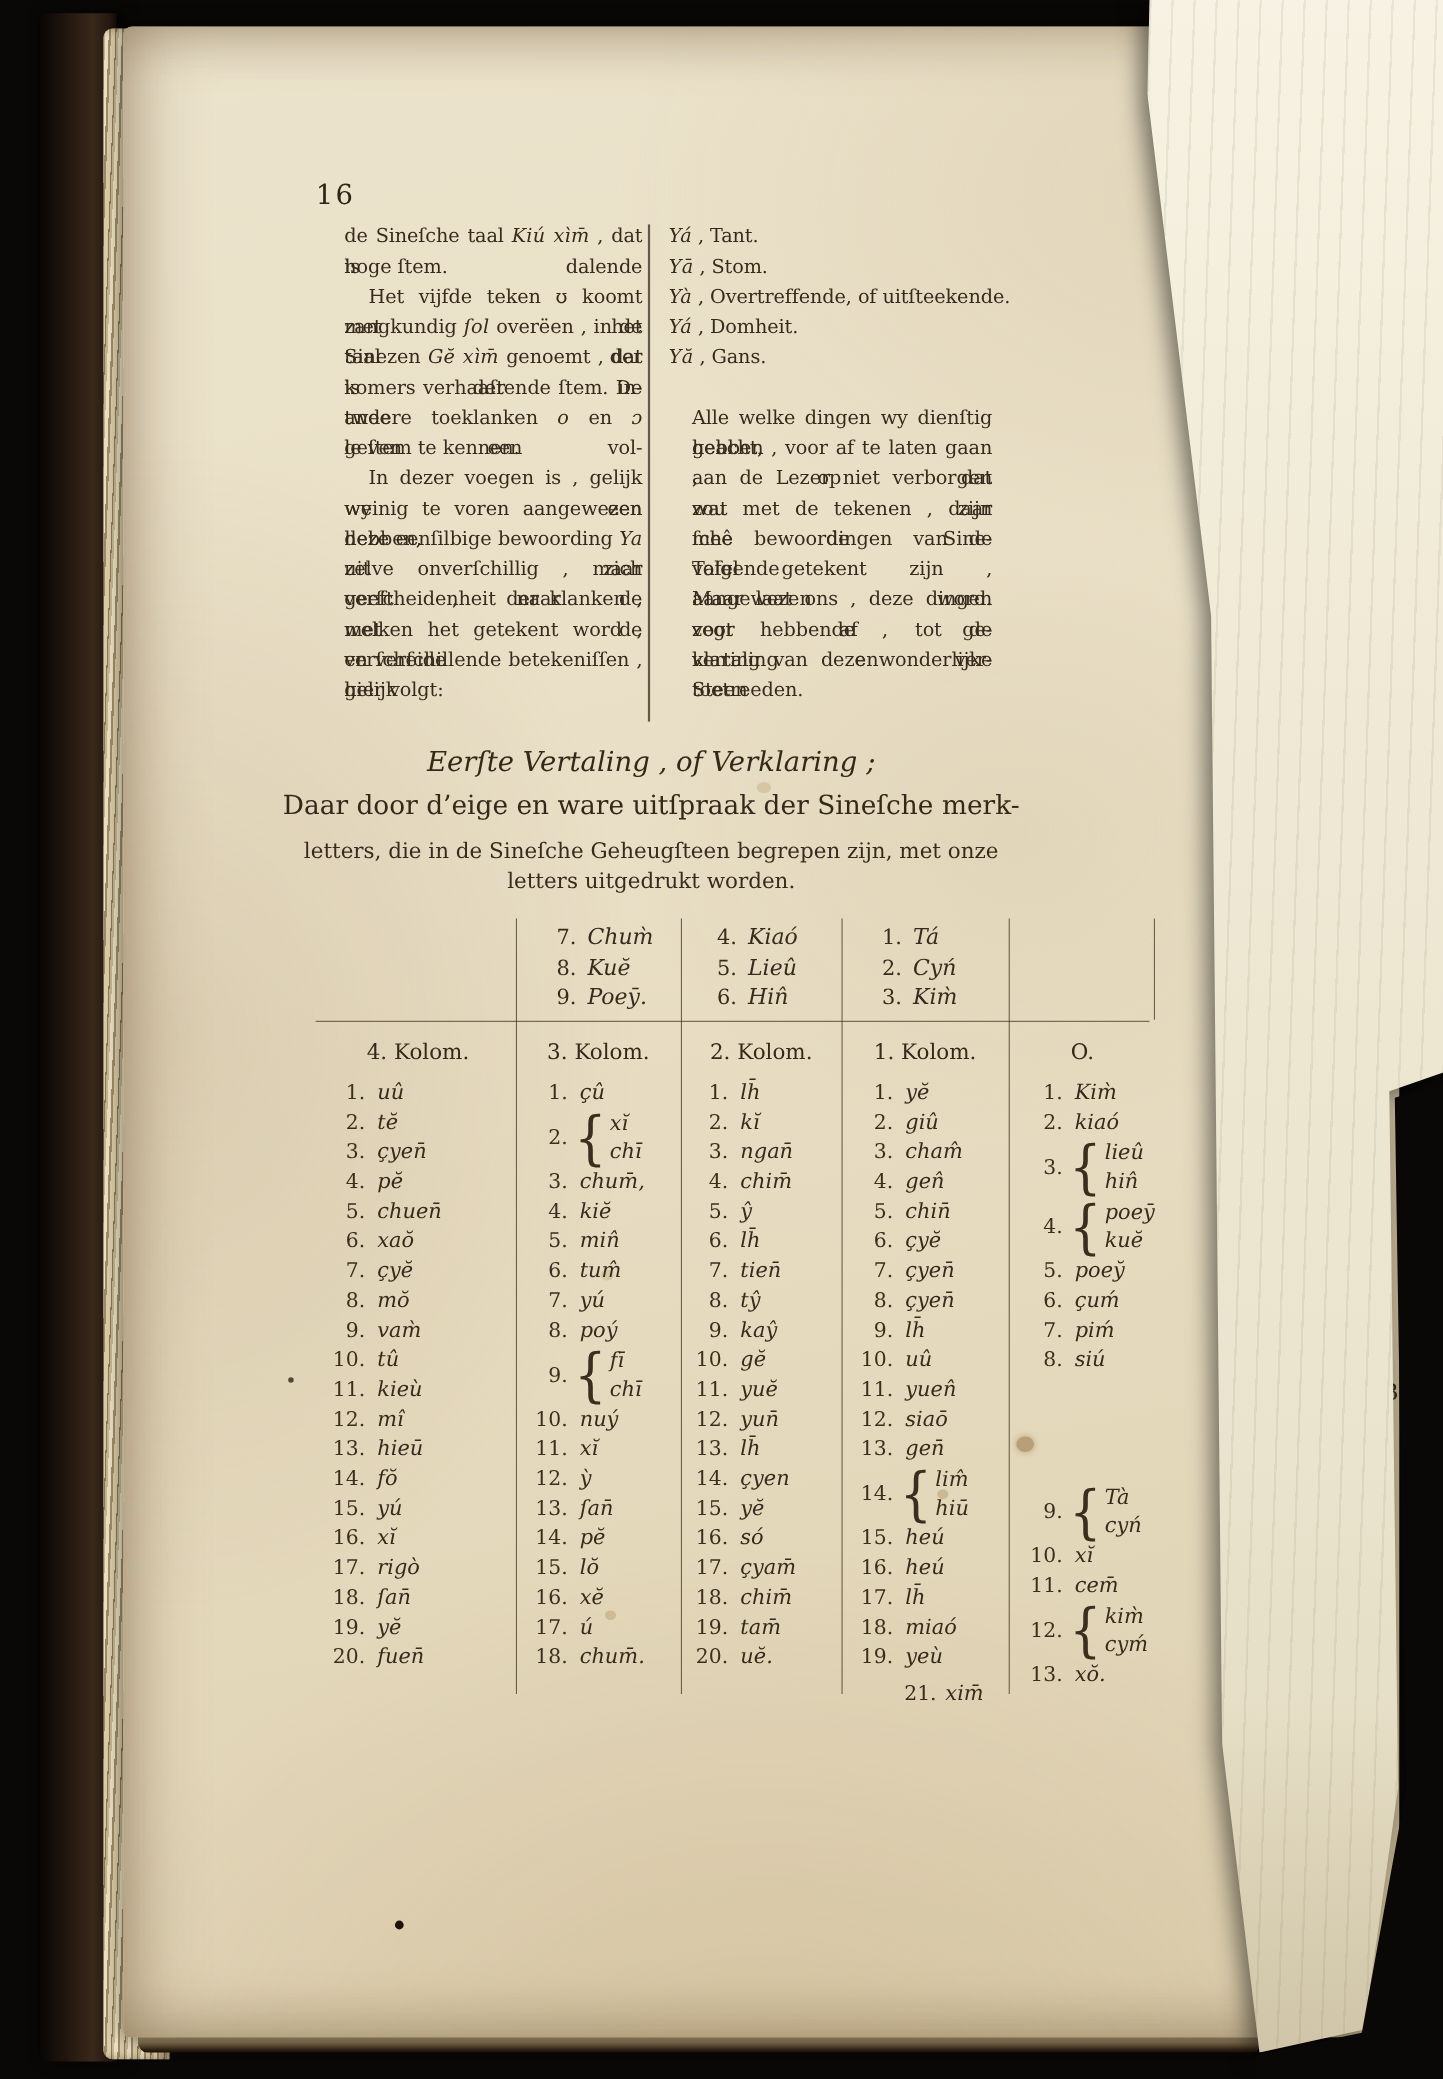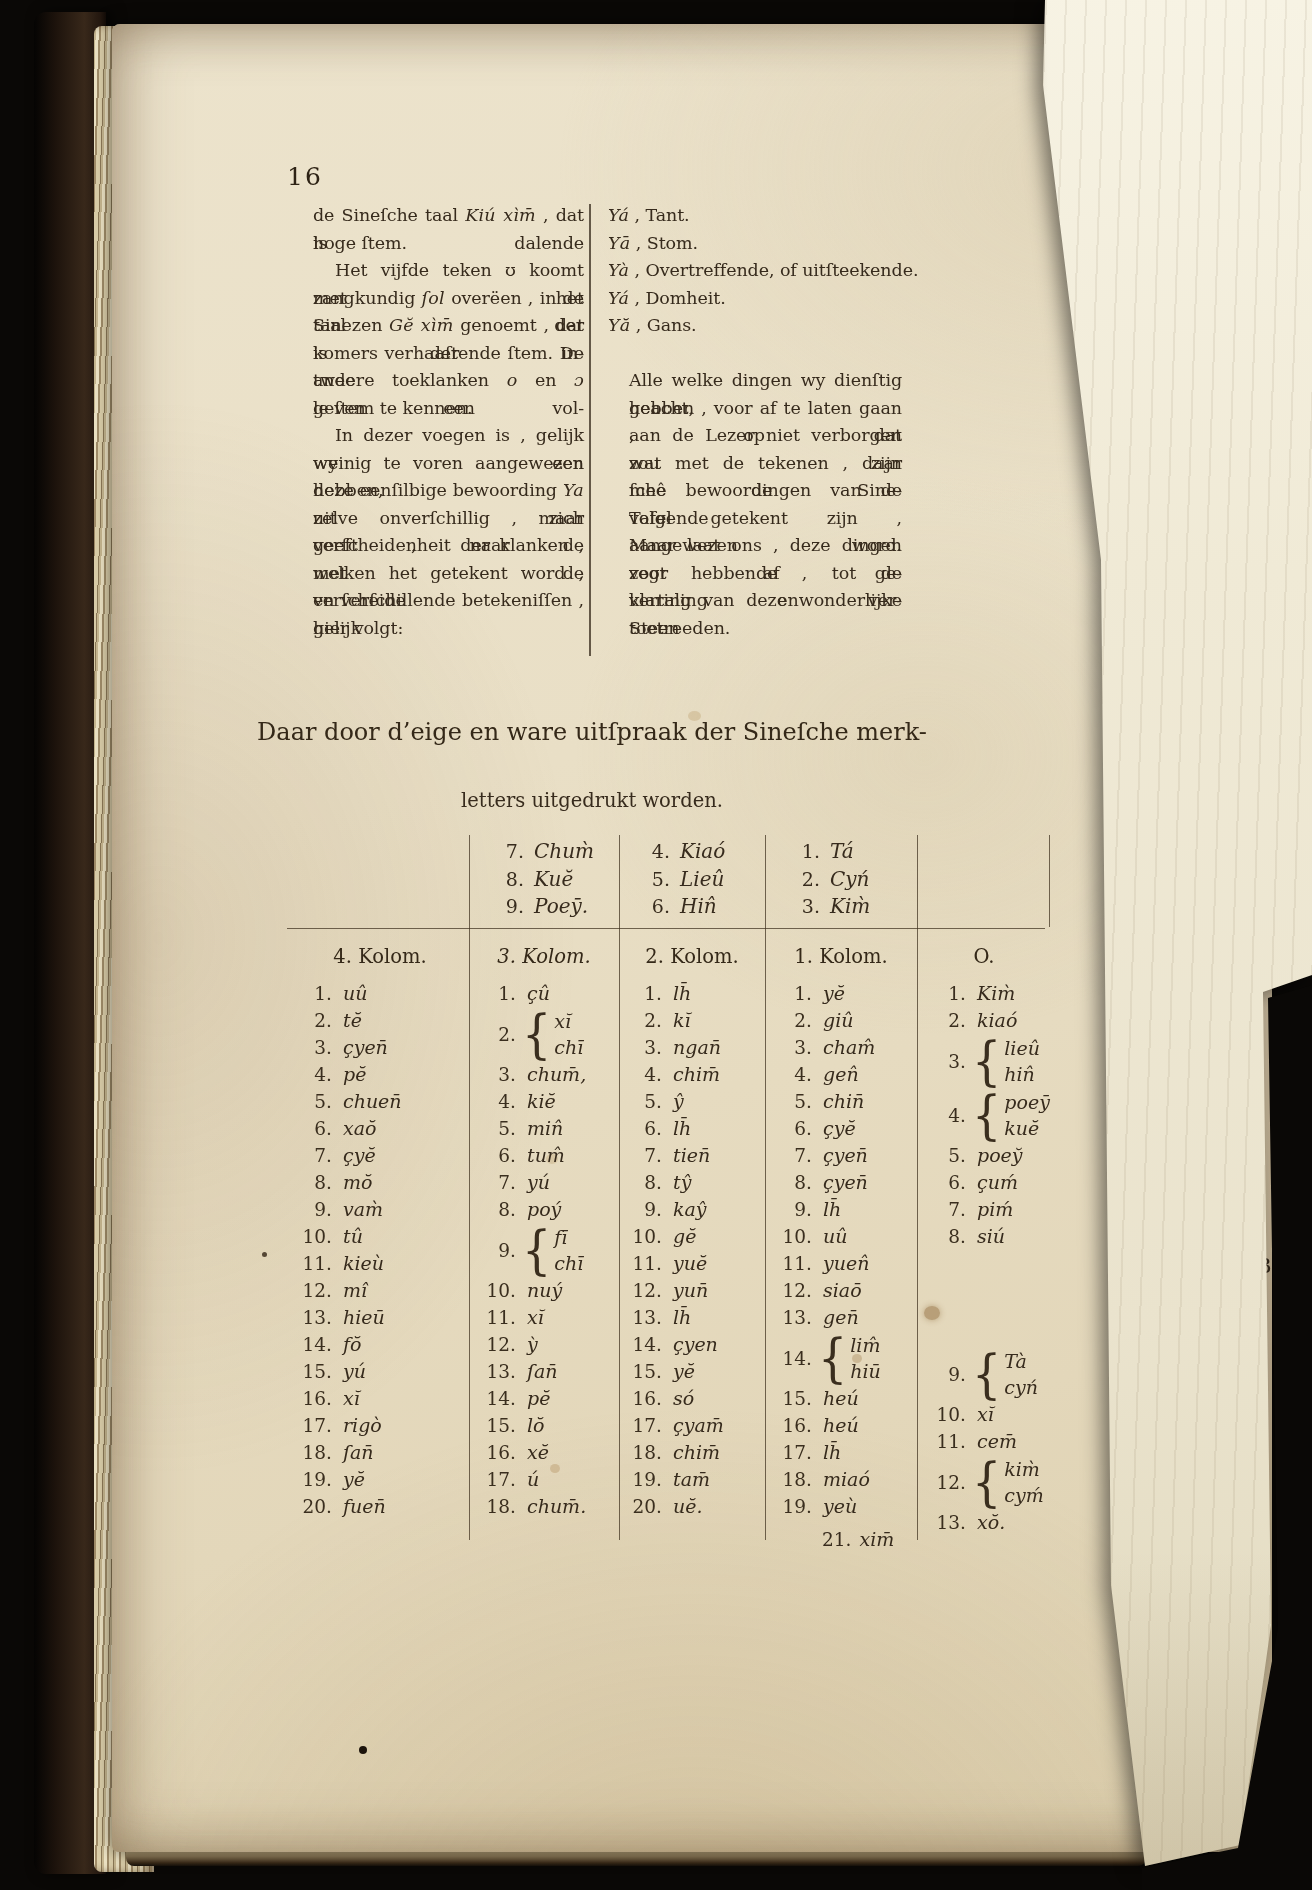--- a/index.html
+++ b/index.html
@@ -138,21 +138,23 @@
           <div class="tline just">wat met de tekenen , daar meê de Sine-</div>
           <div class="tline just">ſche bewoordingen van de volgende</div>
           <div class="tline just">Tafel getekent zijn , aangewezen word.</div>
           <div class="tline just">Maar laat ons , deze dingen voor af ge-</div>
           <div class="tline just">zegt hebbende , tot de vertaling en ver-</div>
           <div class="tline just">klaring van deze wonderlijke Steen</div>
           <div class="tline">toetreeden.</div>
         </div>
     </div>
 
+    <div class="heading">Eerſte Vertaling , of Verklaring ;</div>
     <div class="sub1">Daar door d’eige en ware uitſpraak der Sineſche merk-</div>
+    <div class="sub2">letters, die in de Sineſche Geheugſteen begrepen zijn, met onze</div>
     <div class="sub3">letters uitgedrukt worden.</div>
 
     <div class="table" id="table">
       <div class="vrule" style="left:357px;top:811px;height:705px;"></div>
       <div class="vrule" style="left:507px;top:811px;height:705px;"></div>
       <div class="vrule" style="left:653px;top:811px;height:705px;"></div>
       <div class="vrule" style="left:805px;top:811px;height:705px;"></div>
       <div class="vrule" style="left:937px;top:811px;height:92px;"></div>
       <div class="hrule" style="left:175px;top:904px;width:758px;"></div>
     <div class="topgroup" style="left: 370px; top: 814px;">
@@ -273,21 +275,21 @@
           </div>
           <div class="trow">
             <span class="num" style="width:50px">19.</span>
             <span class="syl">yĕ</span>
           </div>
           <div class="trow">
             <span class="num" style="width:50px">20.</span>
             <span class="syl">fuen̄</span>
           </div>
         </div>
-        <div class="kolhead" style="left: 432px; font-style: italic;">3. Kolom.</div>
+        <div class="kolhead" style="left: 432px;">3. Kolom.</div>
         <div class="tcol" style="left: 362px;">
           <div class="trow">
             <span class="num" style="width:42px">1.</span>
             <span class="syl">çû</span>
           </div>
           <div class="brow">
             <span class="num" style="width:42px">2.</span>
             <span class="brace">{</span>
             <span class="stack">
               <div>xĭ</div>

